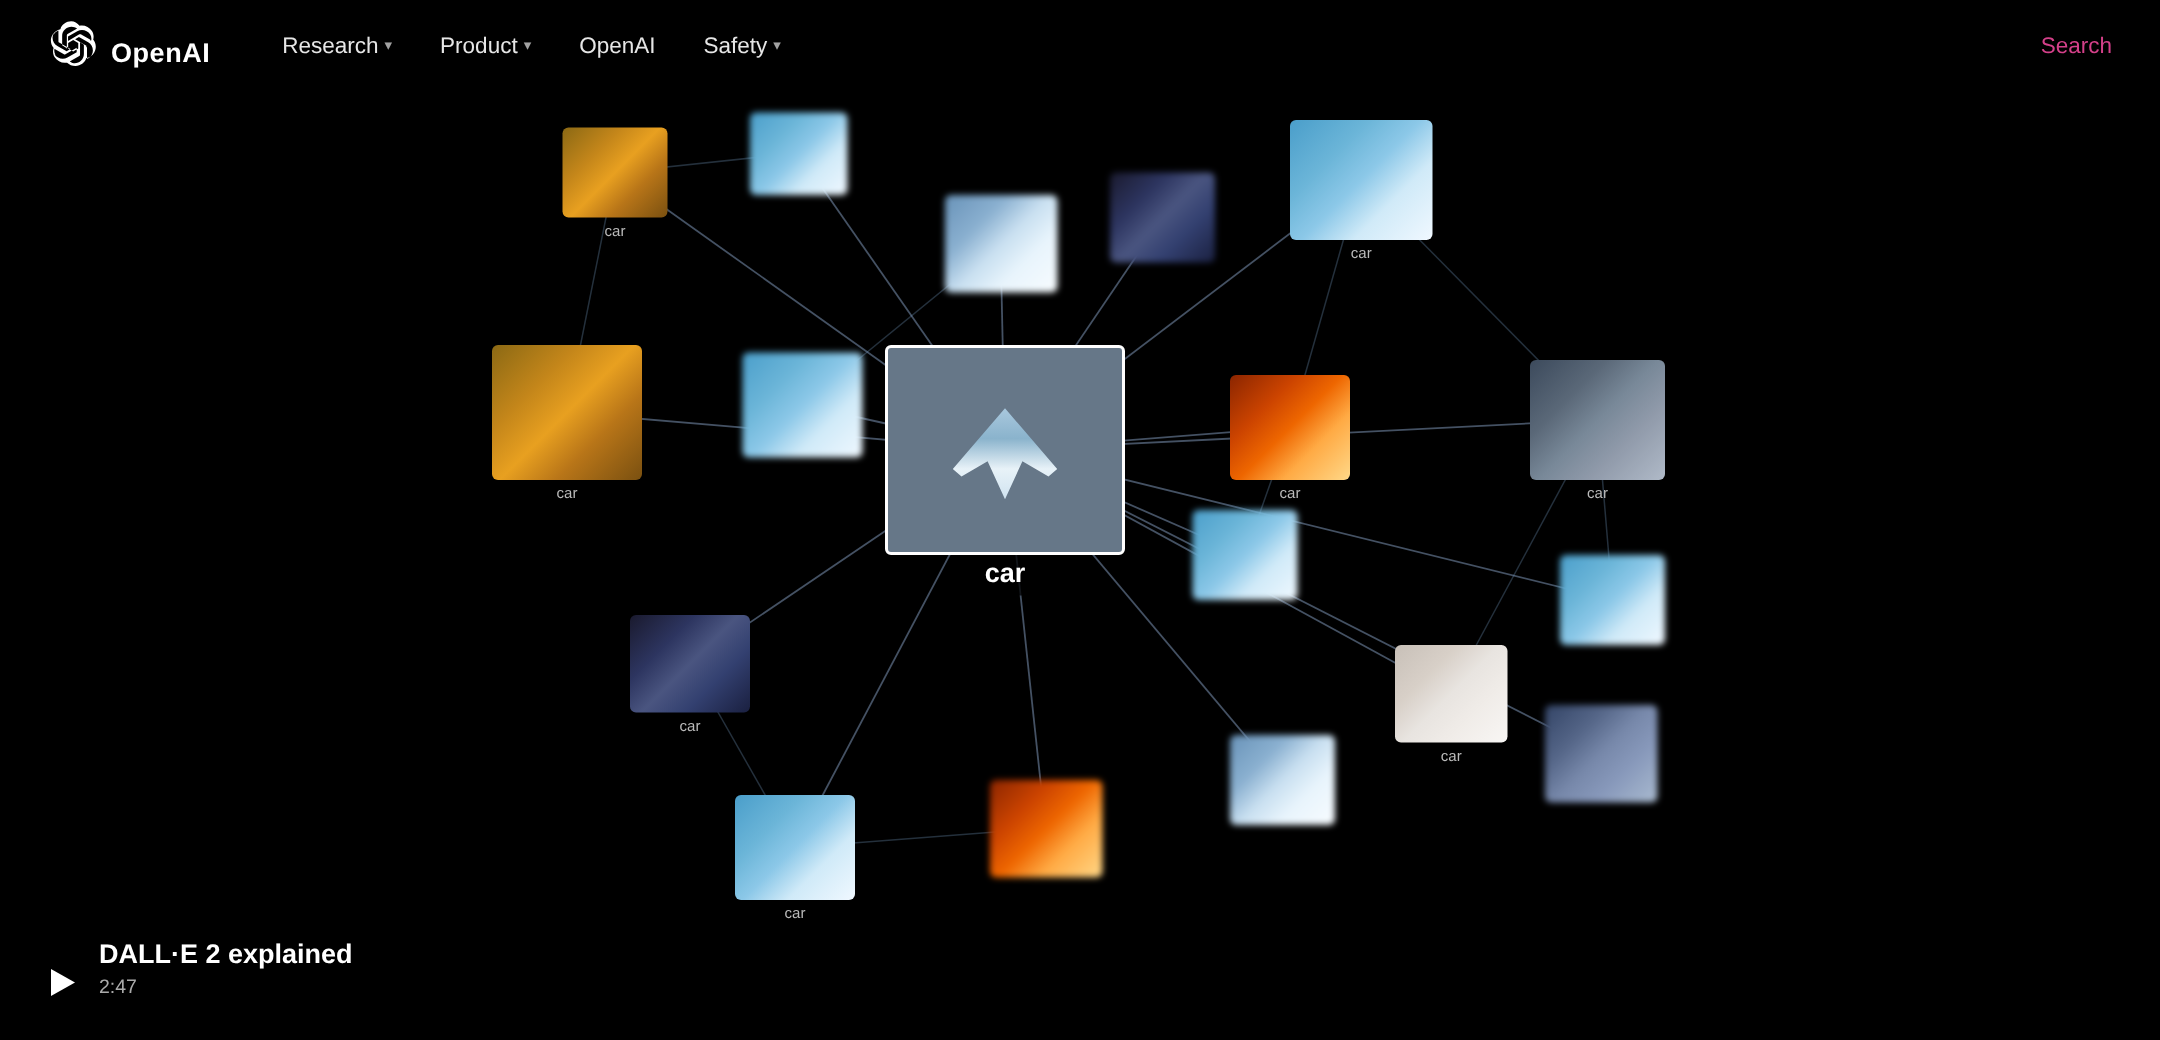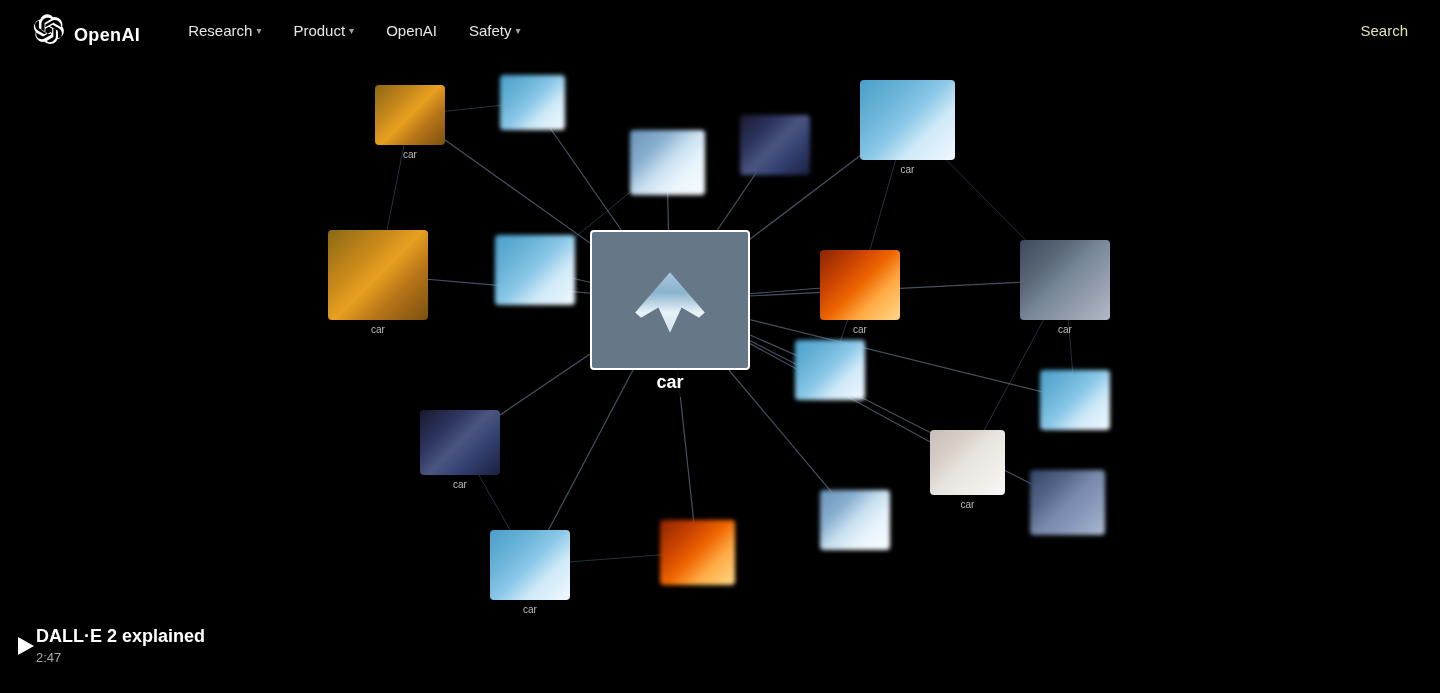--- a/index.html
+++ b/index.html
@@ -51,21 +51,21 @@
       align-items: center;
       gap: 4px;
       opacity: 0.9;
     }
     .chevron {
       font-size: 10px;
       opacity: 0.7;
     }
     .nav-search {
       font-size: 15px;
-      color: #fef9c3;
+      color: #ec4899;
       cursor: pointer;
       opacity: 0.9;
     }
 
     
     .viz-canvas {
       position: absolute;
       top: 0; left: 0;
       width: 1440px;
       height: 693px;
@@ -121,23 +121,24 @@
       top: 0; left: 0;
       width: 1440px;
       height: 693px;
       pointer-events: none;
     }
 
     
     .video-info {
       position: absolute;
       bottom: 28px;
-      left: 16px;
-      display: flex;
-      align-items: center;
+      left: 32px;
+      display: flex;
+      align-items: flex-end;
+      gap: 14px;
     }
     .play-btn {
       width: 20px;
       height: 20px;
       display: flex;
       align-items: center;
       justify-content: center;
       margin-top: 2px;
       flex-shrink: 0;
     }

